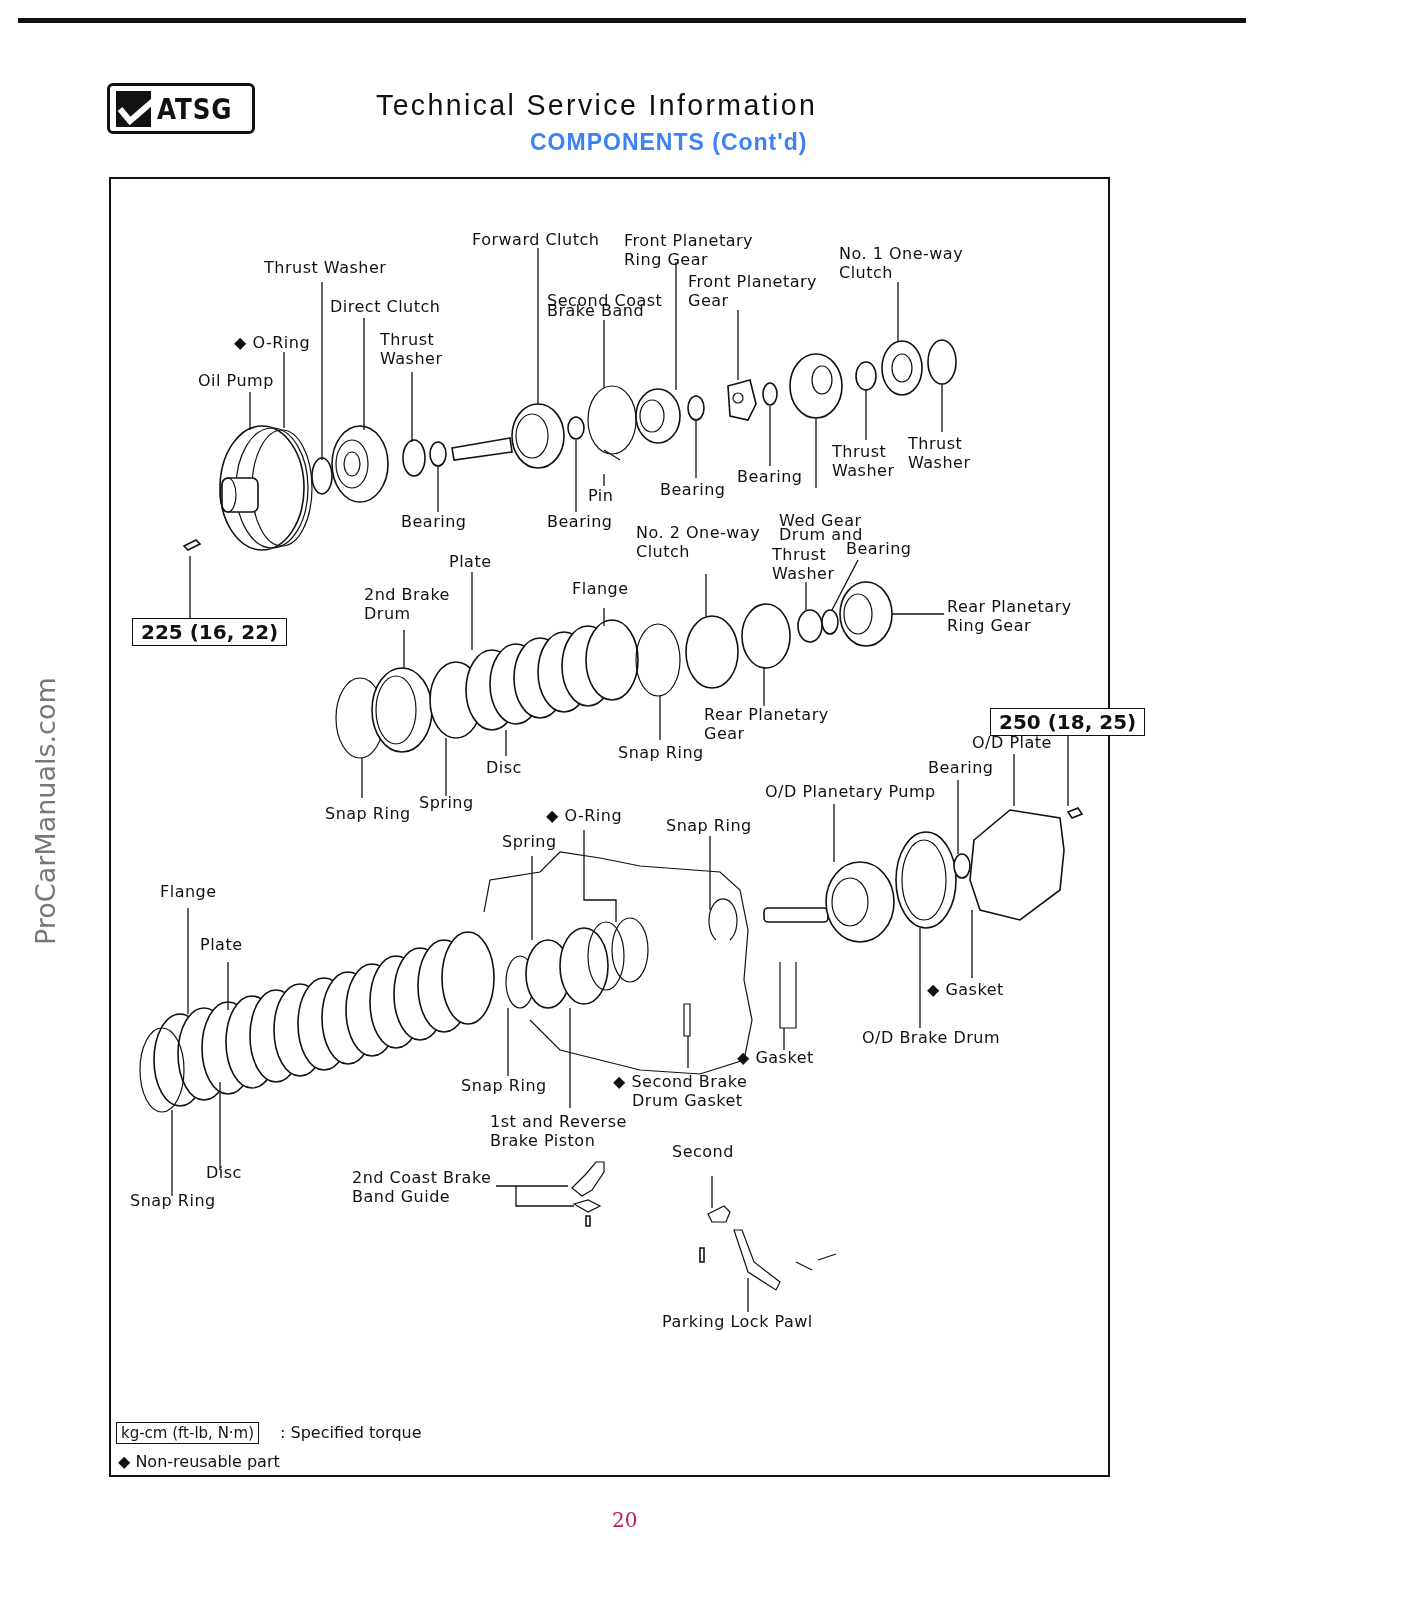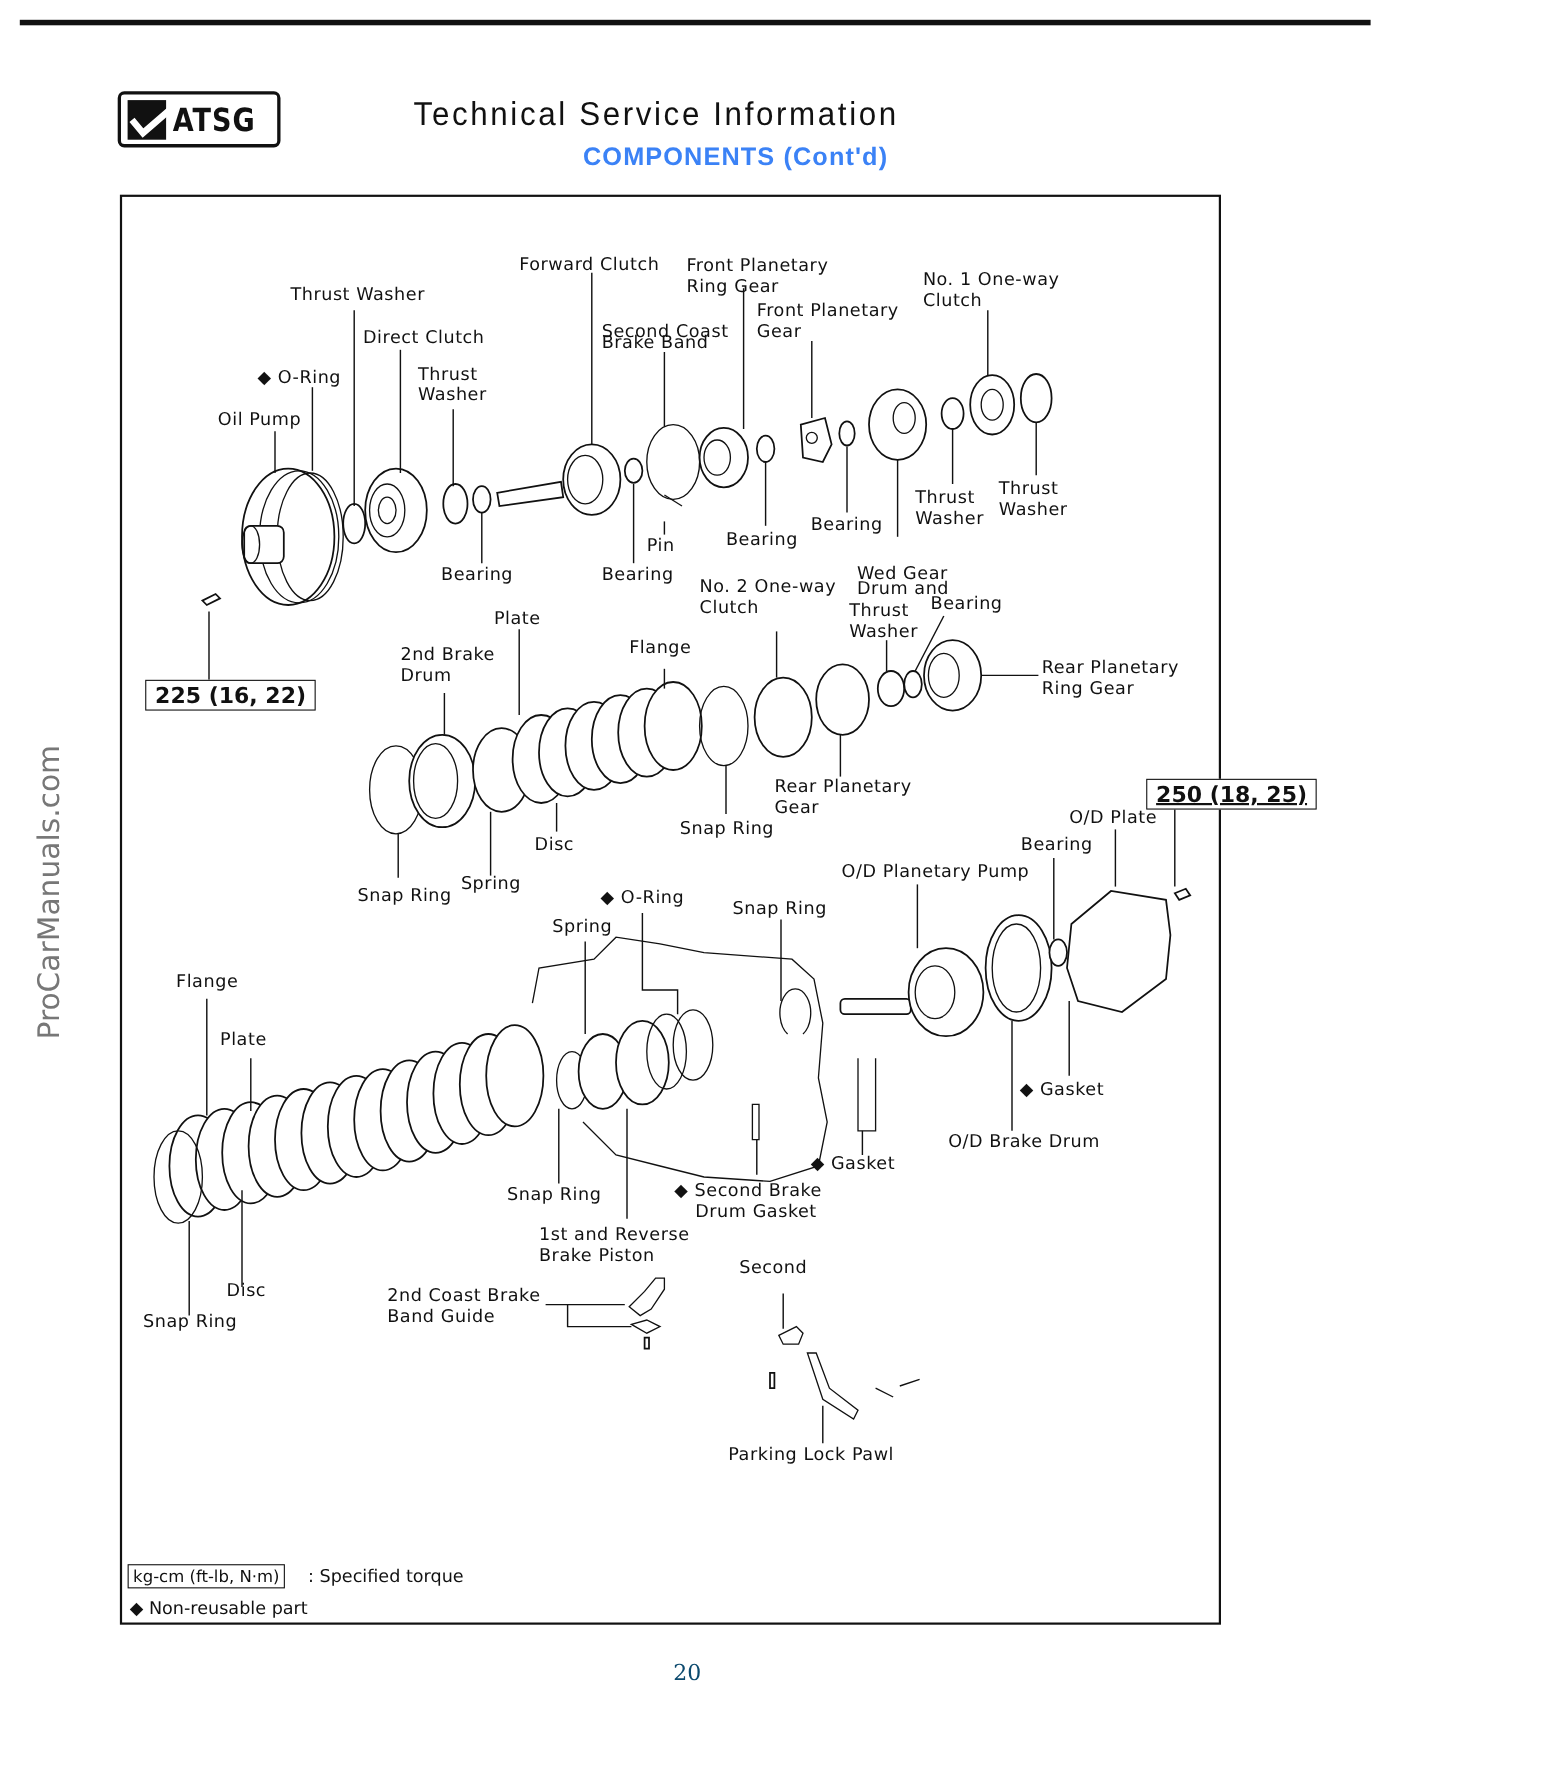--- a/index.html
+++ b/index.html
@@ -11,21 +11,21 @@
   .logo-text{font-family:"DejaVu Sans",sans-serif;font-weight:bold;font-size:29px;letter-spacing:1px;color:#111;transform:scaleX(0.85);transform-origin:left center;}
   .title{position:absolute;left:376px;top:88px;font-family:"Liberation Sans",sans-serif;font-size:30px;letter-spacing:2.5px;color:#111;transform:scaleX(0.95);transform-origin:left top;}
   .subtitle{position:absolute;left:530px;top:129px;font-family:"Liberation Sans",sans-serif;font-weight:bold;font-size:23px;letter-spacing:1px;color:#3b82f6;}
   .frame{position:absolute;left:109px;top:177px;width:1001px;height:1300px;border:2px solid #111;box-sizing:border-box;}
   .diagram{position:absolute;left:0;top:0;width:1404px;height:1620px;}
   .lbl{position:absolute;font-family:"DejaVu Sans",sans-serif;font-size:16px;line-height:19px;color:#111;white-space:nowrap;letter-spacing:0.5px;}
   .torque{position:absolute;font-family:"DejaVu Sans",sans-serif;font-weight:bold;font-size:20px;border:1.5px solid #111;padding:1px 8px;background:#fff;white-space:nowrap;}
   .legend-box{position:absolute;left:116px;top:1422px;font-size:15px;border:1.5px solid #111;padding:0 4px;line-height:20px;}
   .legend-text{position:absolute;font-size:16px;white-space:nowrap;}
   .watermark{position:absolute;left:30px;top:945px;transform:rotate(-90deg);transform-origin:left top;font-family:"DejaVu Sans",sans-serif;font-size:27px;color:#777;white-space:nowrap;}
-  .pagenum{position:absolute;left:612px;top:1508px;font-family:"DejaVu Serif",serif;font-size:20px;color:#0c4a6e;}
+  .pagenum{position:absolute;left:612px;top:1508px;font-family:"DejaVu Serif",serif;font-size:20px;color:#be185d;}
   svg .ln{stroke:#111;stroke-width:1.3;fill:none;}
   svg .part{stroke:#111;stroke-width:1.6;fill:#fff;}
   svg .partd{stroke:#111;stroke-width:1.2;fill:none;}
 </style>
 </head>
 <body>
 
 <div class="top-rule"></div>
 
 <div class="logo">
@@ -239,21 +239,21 @@
 <div class="lbl" style="left:839px;top:244px;">No. 1 One-way</div>
 <div class="lbl" style="left:839px;top:263px;">Clutch</div>
 <div class="lbl" style="left:832px;top:442px;">Thrust</div>
 <div class="lbl" style="left:832px;top:461px;">Washer</div>
 <div class="lbl" style="left:908px;top:434px;">Thrust</div>
 <div class="lbl" style="left:908px;top:453px;">Washer</div>
 <div class="lbl" style="left:779px;top:492px;margin-top:33px;">Drum and</div>
 <div class="lbl" style="left:779px;top:511px;">Wed Gear</div>
 
 <div class="torque" style="left:132px;top:618px;">225 (16, 22)</div>
-<div class="torque" style="left:1042px;top:708px;text-decoration:underline;">250 (18, 25)</div>
+<div class="torque" style="left:990px;top:708px;">250 (18, 25)</div>
 
 <div class="lbl" style="left:636px;top:523px;">No. 2 One-way</div>
 <div class="lbl" style="left:636px;top:542px;">Clutch</div>
 <div class="lbl" style="left:772px;top:545px;">Thrust</div>
 <div class="lbl" style="left:772px;top:564px;">Washer</div>
 <div class="lbl" style="left:846px;top:539px;">Bearing</div>
 <div class="lbl" style="left:947px;top:597px;">Rear Planetary</div>
 <div class="lbl" style="left:947px;top:616px;">Ring Gear</div>
 <div class="lbl" style="left:449px;top:552px;">Plate</div>
 <div class="lbl" style="left:364px;top:585px;">2nd Brake</div>

